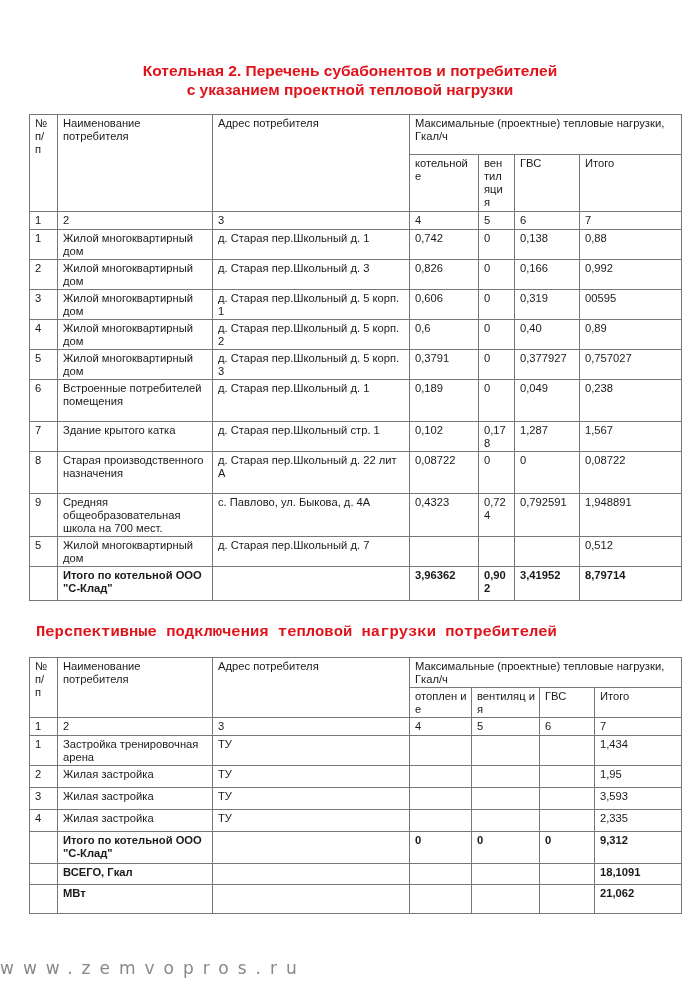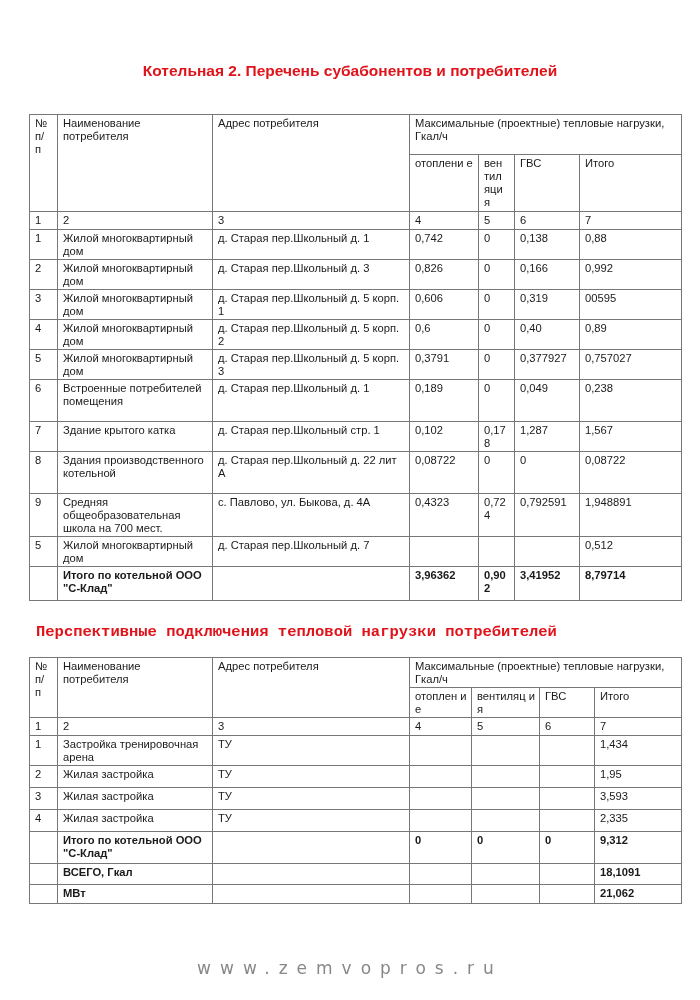--- a/index.html
+++ b/index.html
@@ -8,49 +8,50 @@
   .title1 { position: absolute; left: 0; top: 61px; width: 700px; text-align: center;
             color: #e0131a; font-weight: bold; font-size: 15.5px; line-height: 19px; }
   .title2 { position: absolute; left: 36px; top: 623px; color: #e0131a; font-weight: bold;
             font-size: 15.5px; line-height: 19px; font-family: Liberation Mono, monospace; }
   table { position: absolute; border-collapse: collapse; table-layout: fixed; font-size: 11.2px; line-height: 13px; }
   td { border: 1px solid #777; vertical-align: top; padding: 2px 4px 1px 5px; overflow: hidden; word-break: break-all; }
   td.wrap { word-break: normal; margin-top: 46px; }
   .b { font-weight: bold; }
   #t1 { left: 29px; top: 114px; width: 652px; }
   #t2 { left: 29px; top: 657px; width: 652px; }
-  .footer { position: absolute; left: 0; top: 958px; width: 700px; text-align: center;
+  .footer { position: absolute; left: 0; top: 958px; width: 700px; text-align: left;
             color: #888; font-size: 17px; letter-spacing: 9px; font-family: "DejaVu Sans", sans-serif; }
 </style>
 </head>
 <body>
 
 <div class="title1">
   <div>Котельная 2. Перечень субабонентов и потребителей</div>
+  <div>с указанием проектной тепловой нагрузки</div>
 </div>
 
 <table id="t1">
   <colgroup>
     <col style="width:28px">
       <col style="width:155px">
       <col style="width:197px">
     <col style="width:69px">
       <col style="width:36px">
       <col style="width:65px">
       <col style="width:102px">
   </colgroup>
   <tbody>
       <tr style="height:40px">
     <td rowspan="2">№ п/ п</td>
     <td rowspan="2" class="wrap">Наименование потребителя</td>
     <td rowspan="2" class="wrap">Адрес потребителя</td>
     <td colspan="4" class="wrap">Максимальные (проектные) тепловые нагрузки, Гкал/ч</td>
   </tr>
   <tr style="height:57px">
-    <td>отоплени е</td>
+    <td>котельной е</td>
     <td>вен тил яци я</td>
     <td>ГВС</td>
     <td>Итого</td>
   </tr>
   <tr style="height:18px">
     <td>1</td>
     <td>2</td>
     <td>3</td>
     <td>4</td>
     <td>5</td>
@@ -117,21 +118,21 @@
         <td>7</td>
         <td class="wrap">Здание крытого катка</td>
         <td class="wrap">д. Старая пер.Школьный стр. 1</td>
         <td>0,102</td>
         <td>0,178</td>
         <td>1,287</td>
         <td>1,567</td>
       </tr>
       <tr style="height: 42px;">
         <td>8</td>
-        <td class="wrap">Здания производственного котельной</td>
+        <td class="wrap">Старая производственного назначения</td>
         <td class="wrap">д. Старая пер.Школьный д. 22 лит А</td>
         <td>0,08722</td>
         <td>0</td>
         <td>0</td>
         <td>0,08722</td>
       </tr>
       <tr style="height: 42px;">
         <td>9</td>
         <td class="wrap">Средняя общеобразовательная школа на 700 мест.</td>
         <td class="wrap">с. Павлово, ул. Быкова, д. 4А</td>
@@ -248,21 +249,21 @@
   </tr>
   <tr style="height:21px">
     <td></td>
     <td class="b wrap">ВСЕГО, Гкал</td>
     <td></td>
         <td></td>
     <td></td>
         <td></td>
     <td class="b">18,1091</td>
   </tr>
-  <tr style="height:19px">
+  <tr style="height:29px">
     <td></td>
     <td class="b wrap">МВт</td>
     <td></td>
         <td></td>
     <td></td>
         <td></td>
     <td class="b">21,062</td>
   </tr>
 </tbody>
   </table>

